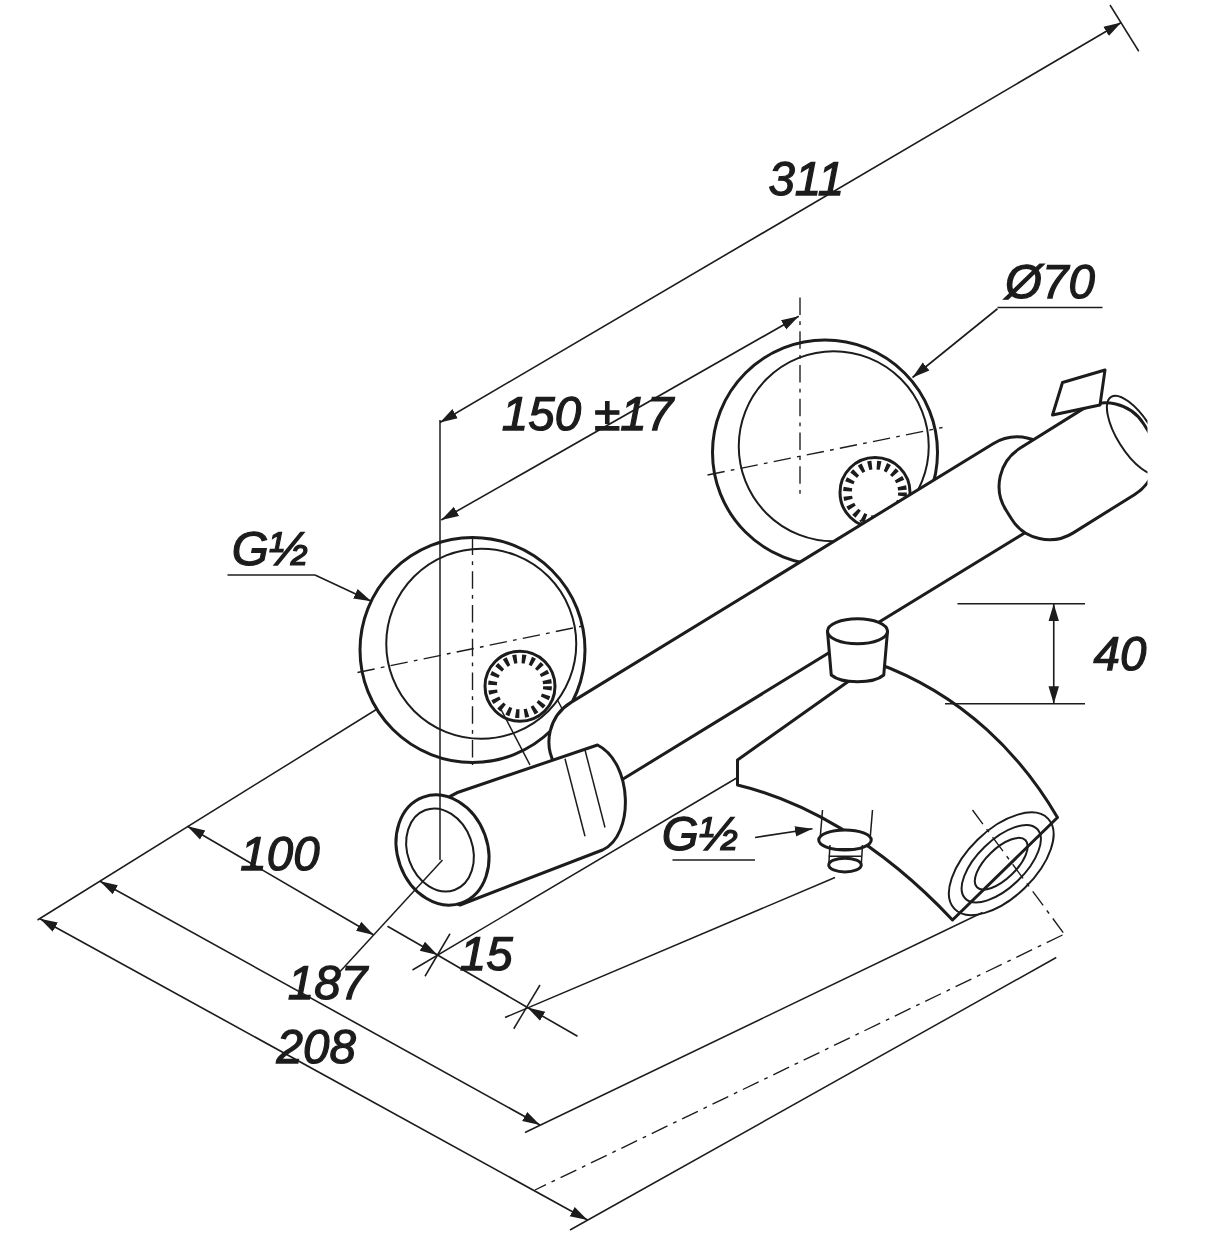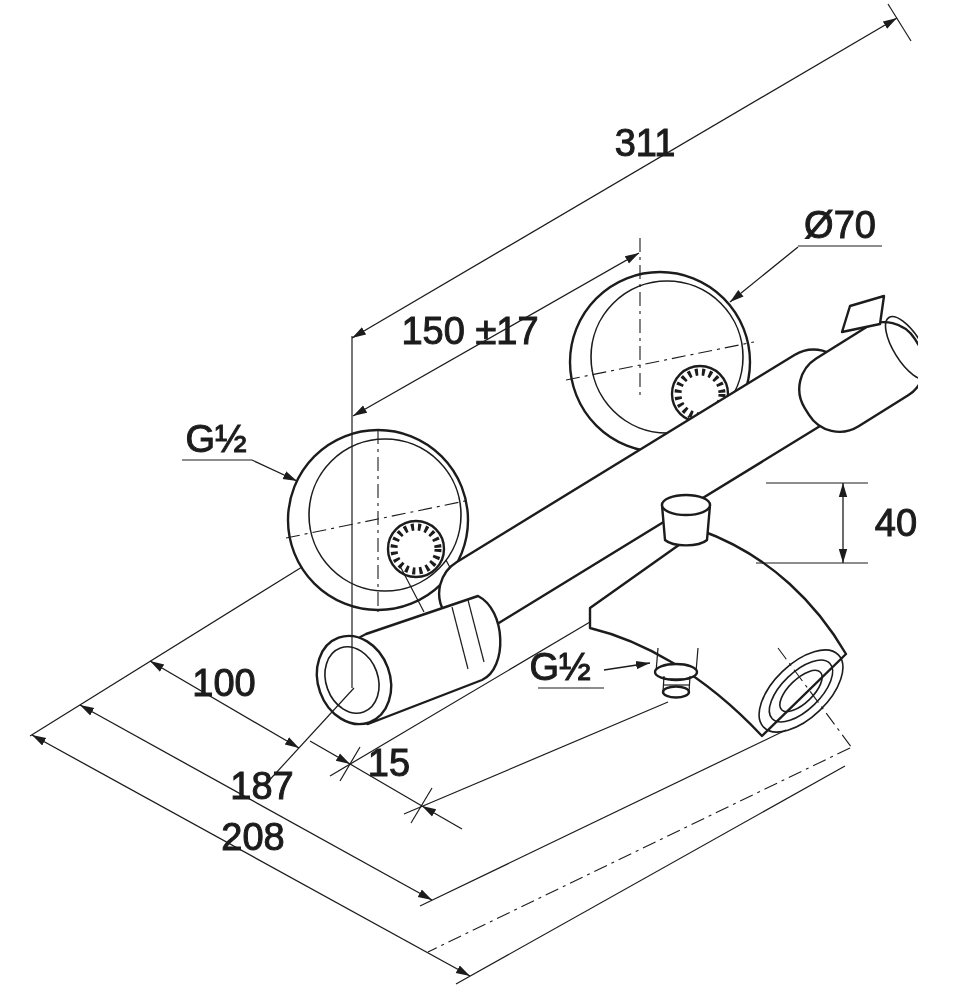--- a/index.html
+++ b/index.html
@@ -1,16 +1,16 @@
 <!DOCTYPE html>
 <html><head>
 <meta charset="utf-8">
 <style>
   html,body { margin:0; padding:0; background:#ffffff; }
-  .stage { width:918px; height:998px; background:#ffffff; position:relative; overflow:hidden; }
+  .stage { width:918px; height:998px; background:#ffffff; position:relative; overflow:hidden;font-style:italic; }
   svg { display:block; }
   .outline { fill:#ffffff; stroke-width:2.4; stroke-linejoin:round; stroke-linecap:round; }
   .detail  { fill:none; stroke-width:1.6; }
   .thin    { fill:none; stroke-width:1.2; }
   .dim     { fill:none; stroke-width:1.3; }
   .cl      { fill:none; stroke-width:1.1; stroke-dasharray:14 5 3 5; }
   .knurl   { fill:none; stroke-width:7; stroke-dasharray:3 4; }
   text.lbl { font-family:"Liberation Sans", sans-serif; font-size:38px; fill:#1c1c1c; }
 </style>
 </head>

